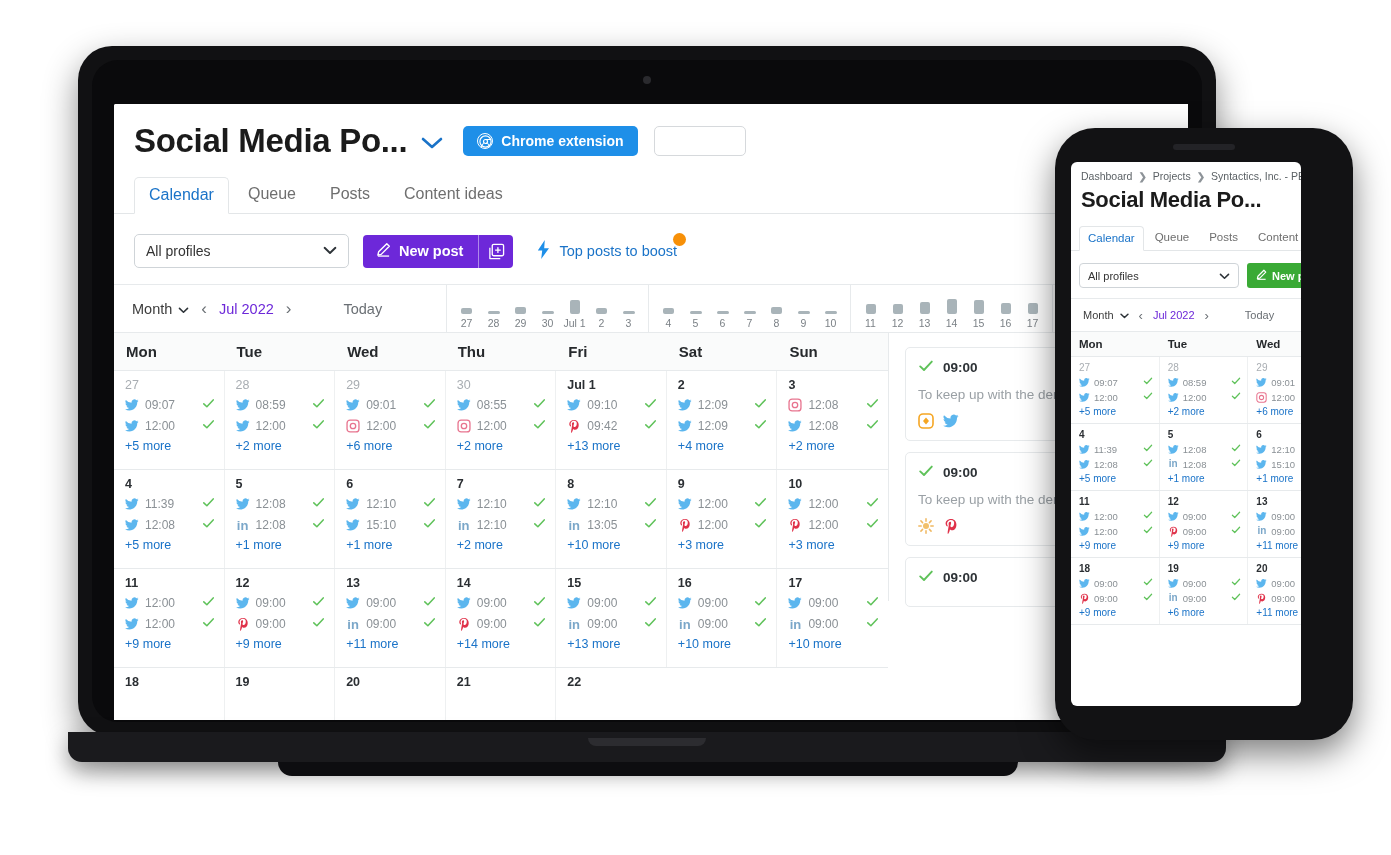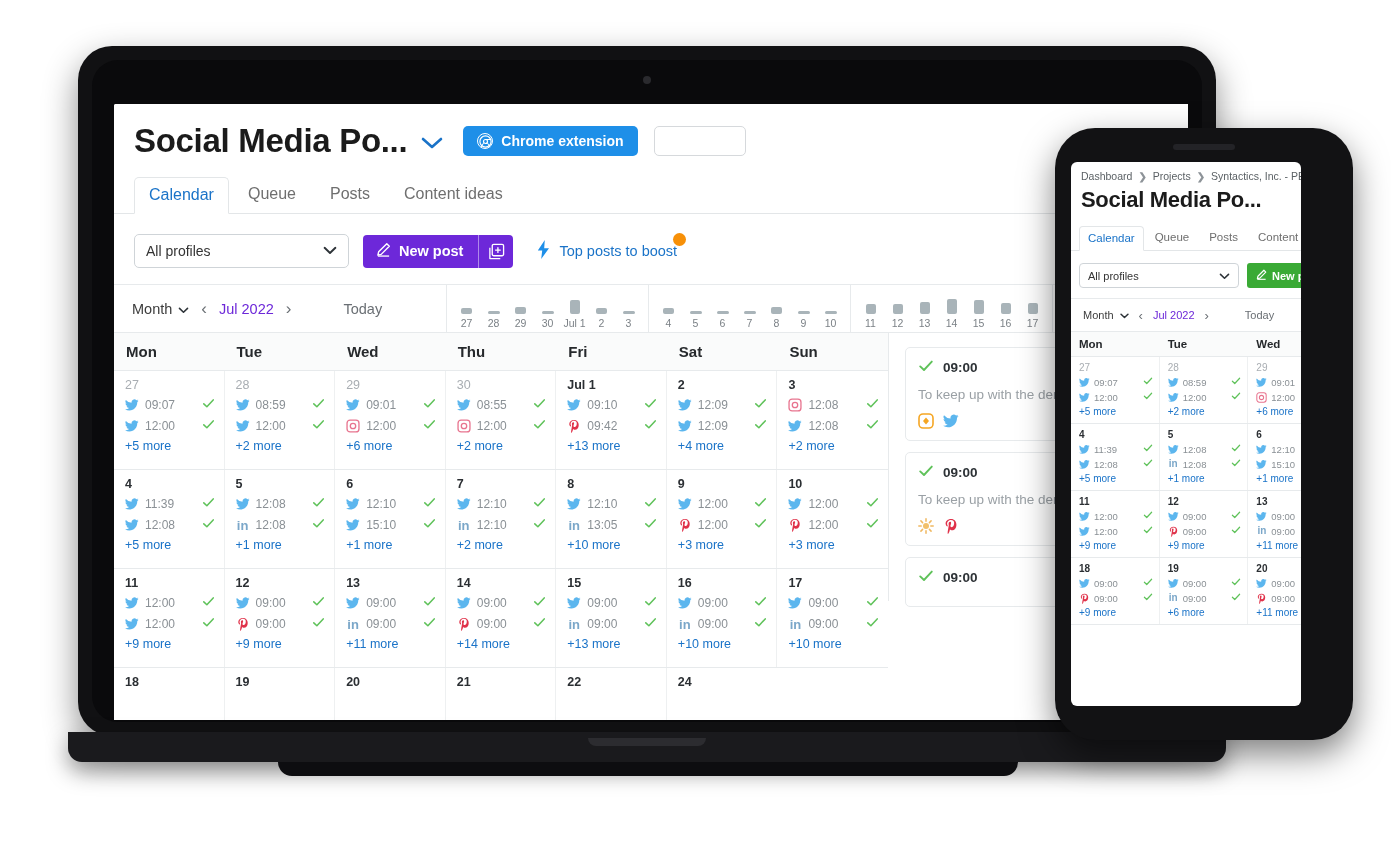--- a/index.html
+++ b/index.html
@@ -965,24 +965,20 @@
 
      </div>
                     <div class="cell">
        <div class="dnum">21</div>
 
      </div>
                     <div class="cell">
        <div class="dnum">22</div>
 
      </div>
-                    <div class="cell">
-       <div class="dnum">24</div>
-
-     </div>
                   </div>
                 </div>
             </div>
             <div class="daypanel">
               <div id="d-posts">
                   <div class="pcard">
      <div class="pc-head">
        <span class="ck"><svg width="16" height="16" viewBox="0 0 16 16">
                           <path d="M2.2 8.4 L6 12 L13.8 3.6" stroke="#5fc25a" stroke-width="1.9" fill="none" stroke-linecap="round" stroke-linejoin="round"></path>
                         </svg></span>

